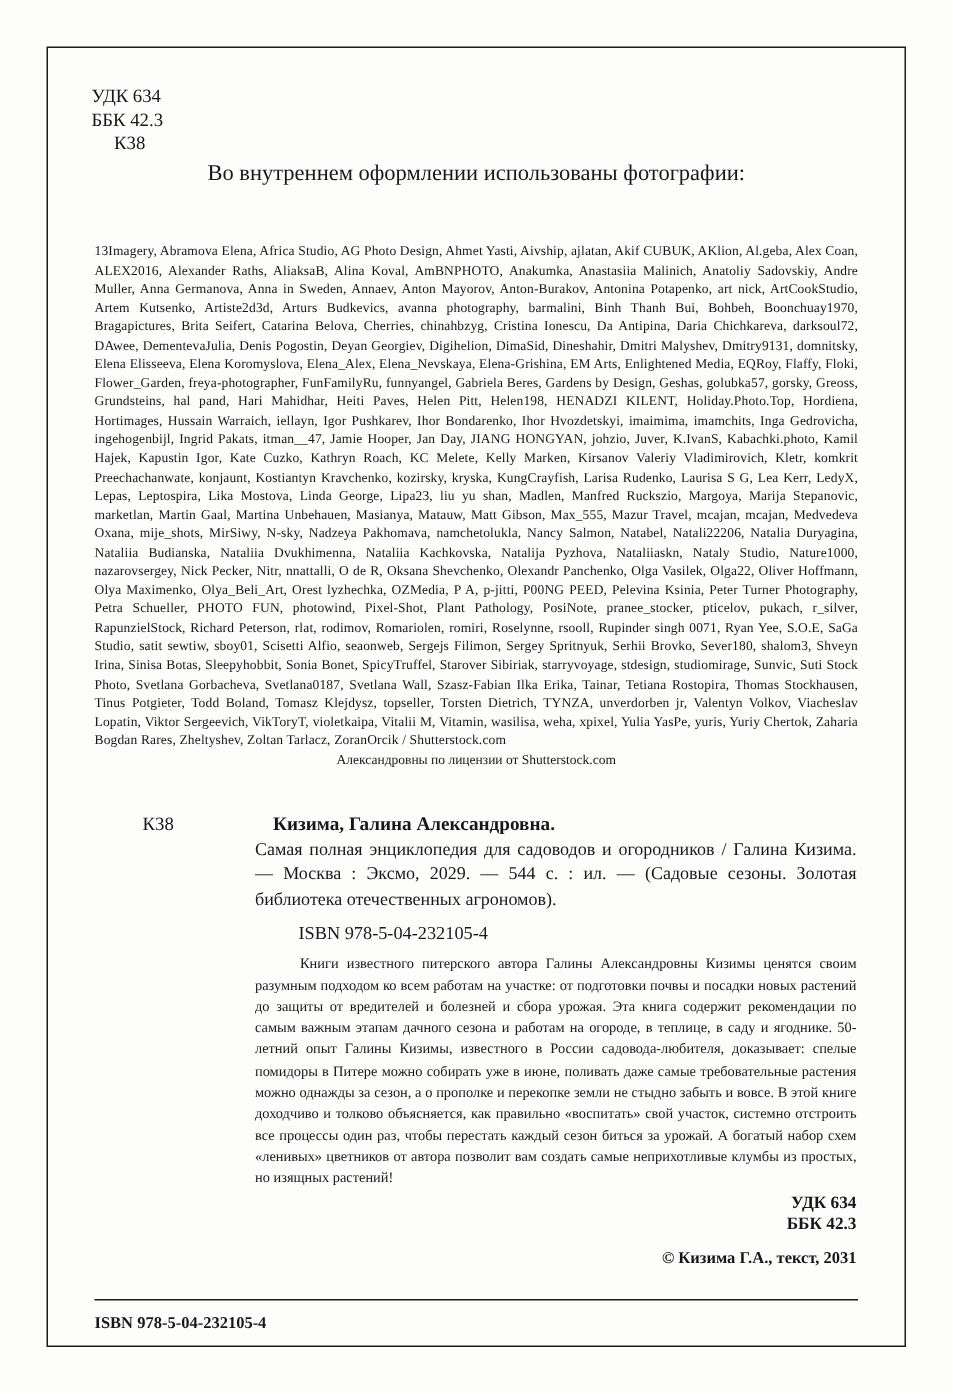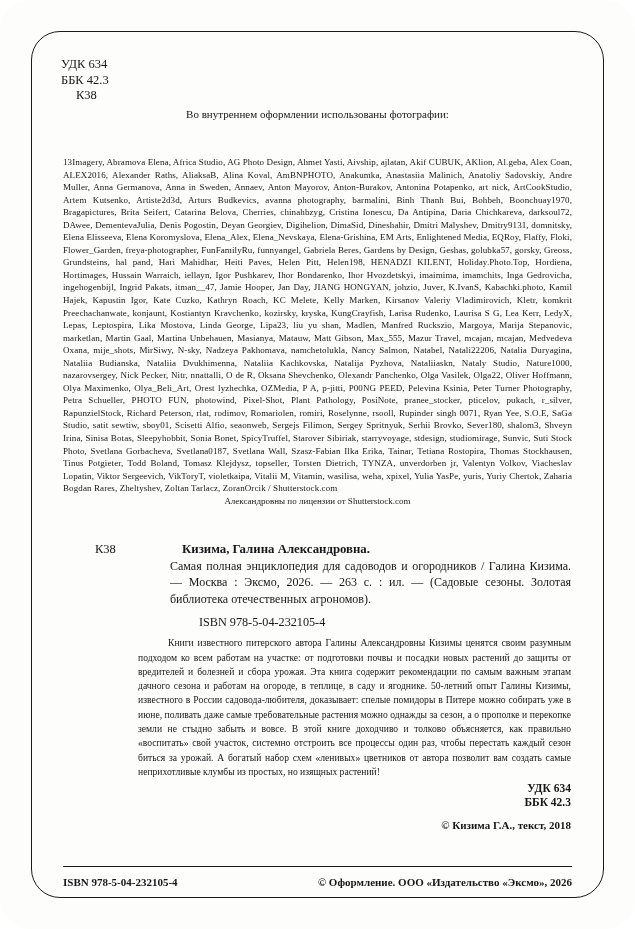--- a/index.html
+++ b/index.html
@@ -1,15 +1,15 @@
 <!DOCTYPE html>
 <html><head>
 <meta charset="utf-8">
 <style>
-  * { box-sizing: border-box; margin: 0; padding: 0; border-radius: 29px; }
+  * { box-sizing: border-box; margin: 0; padding: 0; }
   html, body { background: #ffffff; }
   .page {
     position: relative;
     width: 635px;
     height: 929px;
     margin: 0 auto;
     background: #fdfdfc;
     color: #17171a;
     font-family: "Liberation Serif", "DejaVu Serif", serif;
     overflow: hidden;
@@ -27,21 +27,21 @@
     line-height: 15.5px;
   }
   .top-codes .k38 { padding-left: 15px; }
 
   .credits {
     position: absolute;
     left: 63px; right: 63px; top: 108px;
   }
   .credits-heading {
     text-align: center;
-    font-size: 11px;
+    font-size: 15px;
     margin-bottom: 5px;
   }
   .credits-body {
     text-align: justify;
     font-size: 9px;
     line-height: 12.55px;
     letter-spacing: 0.1px;
     margin-top: 36px;
   }
   .credits-license {
@@ -70,21 +70,21 @@
     margin-left: 75px;
     font-size: 12px;
     line-height: 16.4px;
     text-align: justify;
   }
   .isbn-mid {
     margin: 8px 0 6px 104px;
     font-size: 12.2px;
   }
   .annotation {
-    margin-left: 43px;
+    margin-left: 75px;
     font-size: 9.6px;
     line-height: 14.3px;
     text-align: justify;
     text-indent: 30px;
   }
   .codes-bottom {
     margin-top: 3px;
     text-align: right;
     font-weight: bold;
     font-size: 11.5px;
@@ -125,30 +125,29 @@
   <div class="credits">
     <div class="credits-heading">Во внутреннем оформлении использованы фотографии:</div>
     <div class="credits-body">13Imagery, Abramova Elena, Africa Studio, AG Photo Design, Ahmet Yasti, Aivship, ajlatan, Akif CUBUK, AKlion, Al.geba, Alex Coan, ALEX2016, Alexander Raths, AliaksaB, Alina Koval, AmBNPHOTO, Anakumka, Anastasiia Malinich, Anatoliy Sadovskiy, Andre Muller, Anna Germanova, Anna in Sweden, Annaev, Anton Mayorov, Anton-Burakov, Antonina Potapenko, art nick, ArtCookStudio, Artem Kutsenko, Artiste2d3d, Arturs Budkevics, avanna photography, barmalini, Binh Thanh Bui, Bohbeh, Boonchuay1970, Bragapictures, Brita Seifert, Catarina Belova, Cherries, chinahbzyg, Cristina Ionescu, Da Antipina, Daria Chichkareva, darksoul72, DAwee, DementevaJulia, Denis Pogostin, Deyan Georgiev, Digihelion, DimaSid, Dineshahir, Dmitri Malyshev, Dmitry9131, domnitsky, Elena Elisseeva, Elena Koromyslova, Elena_Alex, Elena_Nevskaya, Elena-Grishina, EM Arts, Enlightened Media, EQRoy, Flaffy, Floki, Flower_Garden, freya-photographer, FunFamilyRu, funnyangel, Gabriela Beres, Gardens by Design, Geshas, golubka57, gorsky, Greoss, Grundsteins, hal pand, Hari Mahidhar, Heiti Paves, Helen Pitt, Helen198, HENADZI KILENT, Holiday.Photo.Top, Hordiena, Hortimages, Hussain Warraich, iellayn, Igor Pushkarev, Ihor Bondarenko, Ihor Hvozdetskyi, imaimima, imamchits, Inga Gedrovicha, ingehogenbijl, Ingrid Pakats, itman__47, Jamie Hooper, Jan Day, JIANG HONGYAN, johzio, Juver, K.IvanS, Kabachki.photo, Kamil Hajek, Kapustin Igor, Kate Cuzko, Kathryn Roach, KC Melete, Kelly Marken, Kirsanov Valeriy Vladimirovich, Kletr, komkrit Preechachanwate, konjaunt, Kostiantyn Kravchenko, kozirsky, kryska, KungCrayfish, Larisa Rudenko, Laurisa S G, Lea Kerr, LedyX, Lepas, Leptospira, Lika Mostova, Linda George, Lipa23, liu yu shan, Madlen, Manfred Ruckszio, Margoya, Marija Stepanovic, marketlan, Martin Gaal, Martina Unbehauen, Masianya, Matauw, Matt Gibson, Max_555, Mazur Travel, mcajan, mcajan, Medvedeva Oxana, mije_shots, MirSiwy, N-sky, Nadzeya Pakhomava, namchetolukla, Nancy Salmon, Natabel, Natali22206, Natalia Duryagina, Nataliia Budianska, Nataliia Dvukhimenna, Nataliia Kachkovska, Natalija Pyzhova, Nataliiaskn, Nataly Studio, Nature1000, nazarovsergey, Nick Pecker, Nitr, nnattalli, O de R, Oksana Shevchenko, Olexandr Panchenko, Olga Vasilek, Olga22, Oliver Hoffmann, Olya Maximenko, Olya_Beli_Art, Orest lyzhechka, OZMedia, P A, p-jitti, P00NG PEED, Pelevina Ksinia, Peter Turner Photography, Petra Schueller, PHOTO FUN, photowind, Pixel-Shot, Plant Pathology, PosiNote, pranee_stocker, pticelov, pukach, r_silver, RapunzielStock, Richard Peterson, rlat, rodimov, Romariolen, romiri, Roselynne, rsooll, Rupinder singh 0071, Ryan Yee, S.O.E, SaGa Studio, satit sewtiw, sboy01, Scisetti Alfio, seaonweb, Sergejs Filimon, Sergey Spritnyuk, Serhii Brovko, Sever180, shalom3, Shveyn Irina, Sinisa Botas, Sleepyhobbit, Sonia Bonet, SpicyTruffel, Starover Sibiriak, starryvoyage, stdesign, studiomirage, Sunvic, Suti Stock Photo, Svetlana Gorbacheva, Svetlana0187, Svetlana Wall, Szasz-Fabian Ilka Erika, Tainar, Tetiana Rostopira, Thomas Stockhausen, Tinus Potgieter, Todd Boland, Tomasz Klejdysz, topseller, Torsten Dietrich, TYNZA, unverdorben jr, Valentyn Volkov, Viacheslav Lopatin, Viktor Sergeevich, VikToryT, violetkaipa, Vitalii M, Vitamin, wasilisa, weha, xpixel, Yulia YasPe, yuris, Yuriy Chertok, Zaharia Bogdan Rares, Zheltyshev, Zoltan Tarlacz, ZoranOrcik / Shutterstock.com</div>
     <div class="credits-license">Александровны по лицензии от Shutterstock.com</div>
   </div>
 
   <div class="main">
     <div class="catalog">
       <div class="catalog-code">К38</div>
       <div class="catalog-author">Кизима, Галина Александровна.</div>
-      <div class="catalog-desc">Самая полная энциклопедия для садоводов и огородников / Галина Кизима. — Москва : Эксмо, 2026. — 263 с. : ил. — (Садовые сезоны. Золотая библиотека отечественных агрономов).</div>
+      <div class="catalog-desc">Самая полная энциклопедия для садоводов и огородников / Галина Кизима. — Москва : Эксмо, 2029. — 544 с. : ил. — (Садовые сезоны. Золотая библиотека отечественных агрономов).</div>
     </div>
     <div class="isbn-mid">ISBN 978-5-04-232105-4</div>
     <div class="annotation">Книги известного питерского автора Галины Александровны Кизимы ценятся своим разумным подходом ко всем работам на участке: от подготовки почвы и посадки новых растений до защиты от вредителей и болезней и сбора урожая. Эта книга содержит рекомендации по самым важным этапам дачного сезона и работам на огороде, в теплице, в саду и ягоднике. 50-летний опыт Галины Кизимы, известного в России садовода-любителя, доказывает: спелые помидоры в Питере можно собирать уже в июне, поливать даже самые требовательные растения можно однажды за сезон, а о прополке и перекопке земли не стыдно забыть и вовсе. В этой книге доходчиво и толково объясняется, как правильно «воспитать» свой участок, системно отстроить все процессы один раз, чтобы перестать каждый сезон биться за урожай. А богатый набор схем «ленивых» цветников от автора позволит вам создать самые неприхотливые клумбы из простых, но изящных растений!</div>
     <div class="codes-bottom">
       <div>УДК 634</div>
       <div>ББК 42.3</div>
     </div>
-    <div class="copyright-top">© Кизима Г.А., текст, 2018</div>
+    <div class="copyright-top">© Кизима Г.А., текст, 2031</div>
   </div>
 
   <div class="rule"></div>
 
   <div class="bottom-row">
     <div>ISBN 978-5-04-232105-4</div>
-    <div>© Оформление. ООО «Издательство «Эксмо», 2026</div>
   </div>
 </div>
 
 </body></html>

